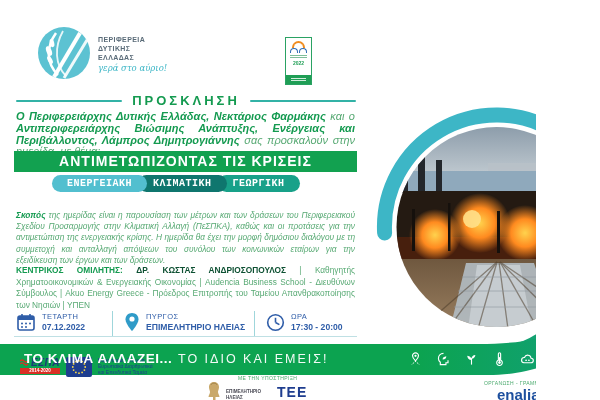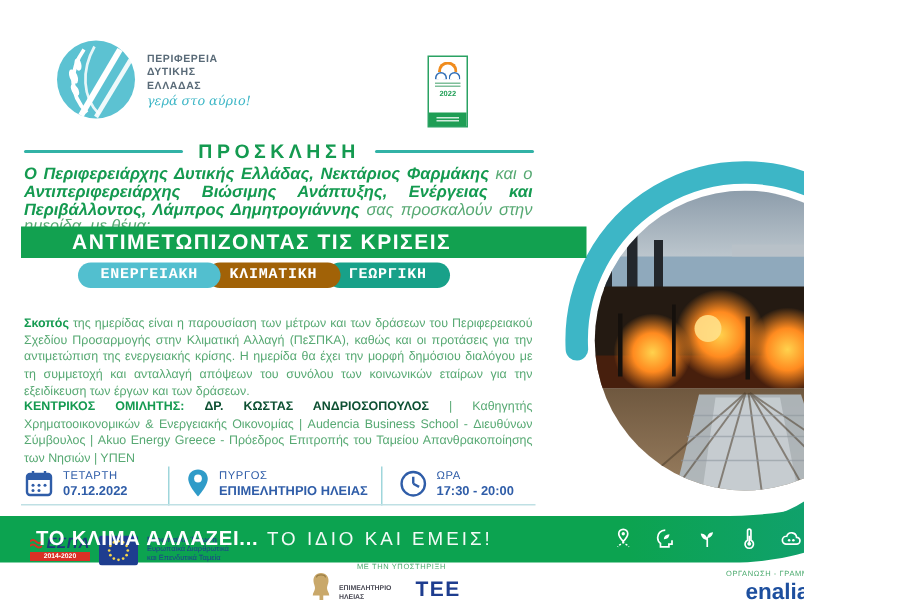--- a/index.html
+++ b/index.html
@@ -18,26 +18,26 @@
   .badge-year{font-size:5px;font-weight:bold;color:#1F9E55;margin-top:1.5px;}
   .badge-strip{width:100%;height:9px;background:#1F9E55;margin-top:auto;display:flex;flex-direction:column;align-items:center;justify-content:center;gap:1px;}
   .badge-strip i{display:block;width:15px;height:1px;background:#ffffffcc;}
   
   .invite-title{left:16px;top:80px;width:340px;display:flex;align-items:center;gap:10px;}
   .invite-title .line{flex:1;height:2px;background:#32B2A6;border-radius:2px;}
   .invite-title .word{font-size:13px;font-weight:bold;color:#149A50;letter-spacing:3px;white-space:nowrap;}
   .intro{left:16px;top:98px;width:339px;font-size:11px;line-height:11.8px;text-align:justify;color:#57A973;font-style:italic;}
   .intro b{color:#149A50;}
   .banner{left:14px;top:138px;width:343px;height:21px;background:#12A150;color:#fff;
-          font-size:14px;font-weight:bold;letter-spacing:1px;line-height:21px;white-space:nowrap;padding-left:34px;}
+          font-size:14px;font-weight:bold;letter-spacing:1px;text-align:center;line-height:21px;white-space:nowrap;}
   .pills{left:52px;top:162px;display:flex;font-family:Liberation Mono, monospace;}
   .pill{height:17px;line-height:17px;border-radius:17px;color:#fff;font-size:10px;font-weight:bold;
         letter-spacing:.5px;padding:0 15px;white-space:nowrap;}
   .pill1{background:#52BFCF;z-index:3;}
-  .pill2{background:#a16207;z-index:2;margin-left:-9px;}
+  .pill2{background:#0f766e;z-index:2;margin-left:-9px;}
   .pill3{background:#18A189;z-index:1;margin-left:-9px;}
   .subtitle{left:14px;top:182px;width:343px;text-align:center;font-size:12px;font-weight:bold;color:#149A50;letter-spacing:.4px;white-space:nowrap;}
   .body-text{left:16px;top:197px;width:339px;font-size:8.3px;line-height:11.2px;text-align:justify;color:#57A973;}
   .body-text b{color:#149A50;}
   .speaker{left:16px;top:252px;width:339px;font-size:8.3px;line-height:11.6px;text-align:justify;color:#57A973;}
   .speaker .lbl{color:#149A50;font-weight:bold;}
   .speaker .name{color:#0D5032;font-weight:bold;}
   
   .info-group{display:flex;align-items:center;gap:6px;}
   .info-texts{display:flex;flex-direction:column;line-height:10px;}
@@ -191,21 +191,21 @@
     <b>Ο Περιφερειάρχης Δυτικής Ελλάδας, Νεκτάριος Φαρμάκης</b><span> και ο </span><b>Αντιπεριφερειάρχης Βιώσιμης Ανάπτυξης, Ενέργειας και Περιβάλλοντος, Λάμπρος Δημητρογιάννης</b><span> σας προσκαλούν στην ημερίδα, με θέμα:</span>
   </div>
 
   <div class="abs banner" style="z-index:2;">ΑΝΤΙΜΕΤΩΠΙΖΟΝΤΑΣ ΤΙΣ ΚΡΙΣΕΙΣ</div>
   <div class="abs pills" style="z-index:2;">
     <span class="pill pill1">ΕΝΕΡΓΕΙΑΚΗ</span>
     <span class="pill pill2">ΚΛΙΜΑΤΙΚΗ</span>
     <span class="pill pill3">ΓΕΩΡΓΙΚΗ</span>
   </div>
 
-  <div class="abs body-text" style="z-index:2;">
+  <div class="abs body-text" style="z-index:2;font-style:italic;">
     <b>Σκοπός</b><span> της ημερίδας είναι η παρουσίαση των μέτρων και των δράσεων του Περιφερειακού Σχεδίου Προσαρμογής στην Κλιματική Αλλαγή (ΠεΣΠΚΑ), καθώς και οι προτάσεις για την αντιμετώπιση της ενεργειακής κρίσης. Η ημερίδα θα έχει την μορφή δημόσιου διαλόγου με τη συμμετοχή και ανταλλαγή απόψεων του συνόλου των κοινωνικών εταίρων για την εξειδίκευση των έργων και των δράσεων.</span>
   </div>
 
   <div class="abs speaker" style="z-index:2;">
     <span class="lbl">ΚΕΝΤΡΙΚΟΣ ΟΜΙΛΗΤΗΣ:</span>
     <span class="name">ΔΡ. ΚΩΣΤΑΣ ΑΝΔΡΙΟΣΟΠΟΥΛΟΣ</span>
     <span>| Καθηγητής Χρηματοοικονομικών &amp; Ενεργειακής Οικονομίας | Audencia Business School - Διευθύνων Σύμβουλος | Akuo Energy Greece - Πρόεδρος Επιτροπής του Ταμείου Απανθρακοποίησης των Νησιών | ΥΠΕΝ</span>
   </div>
 
   <div class="abs info-group" style="left:16px;top:299px;z-index:2;">

